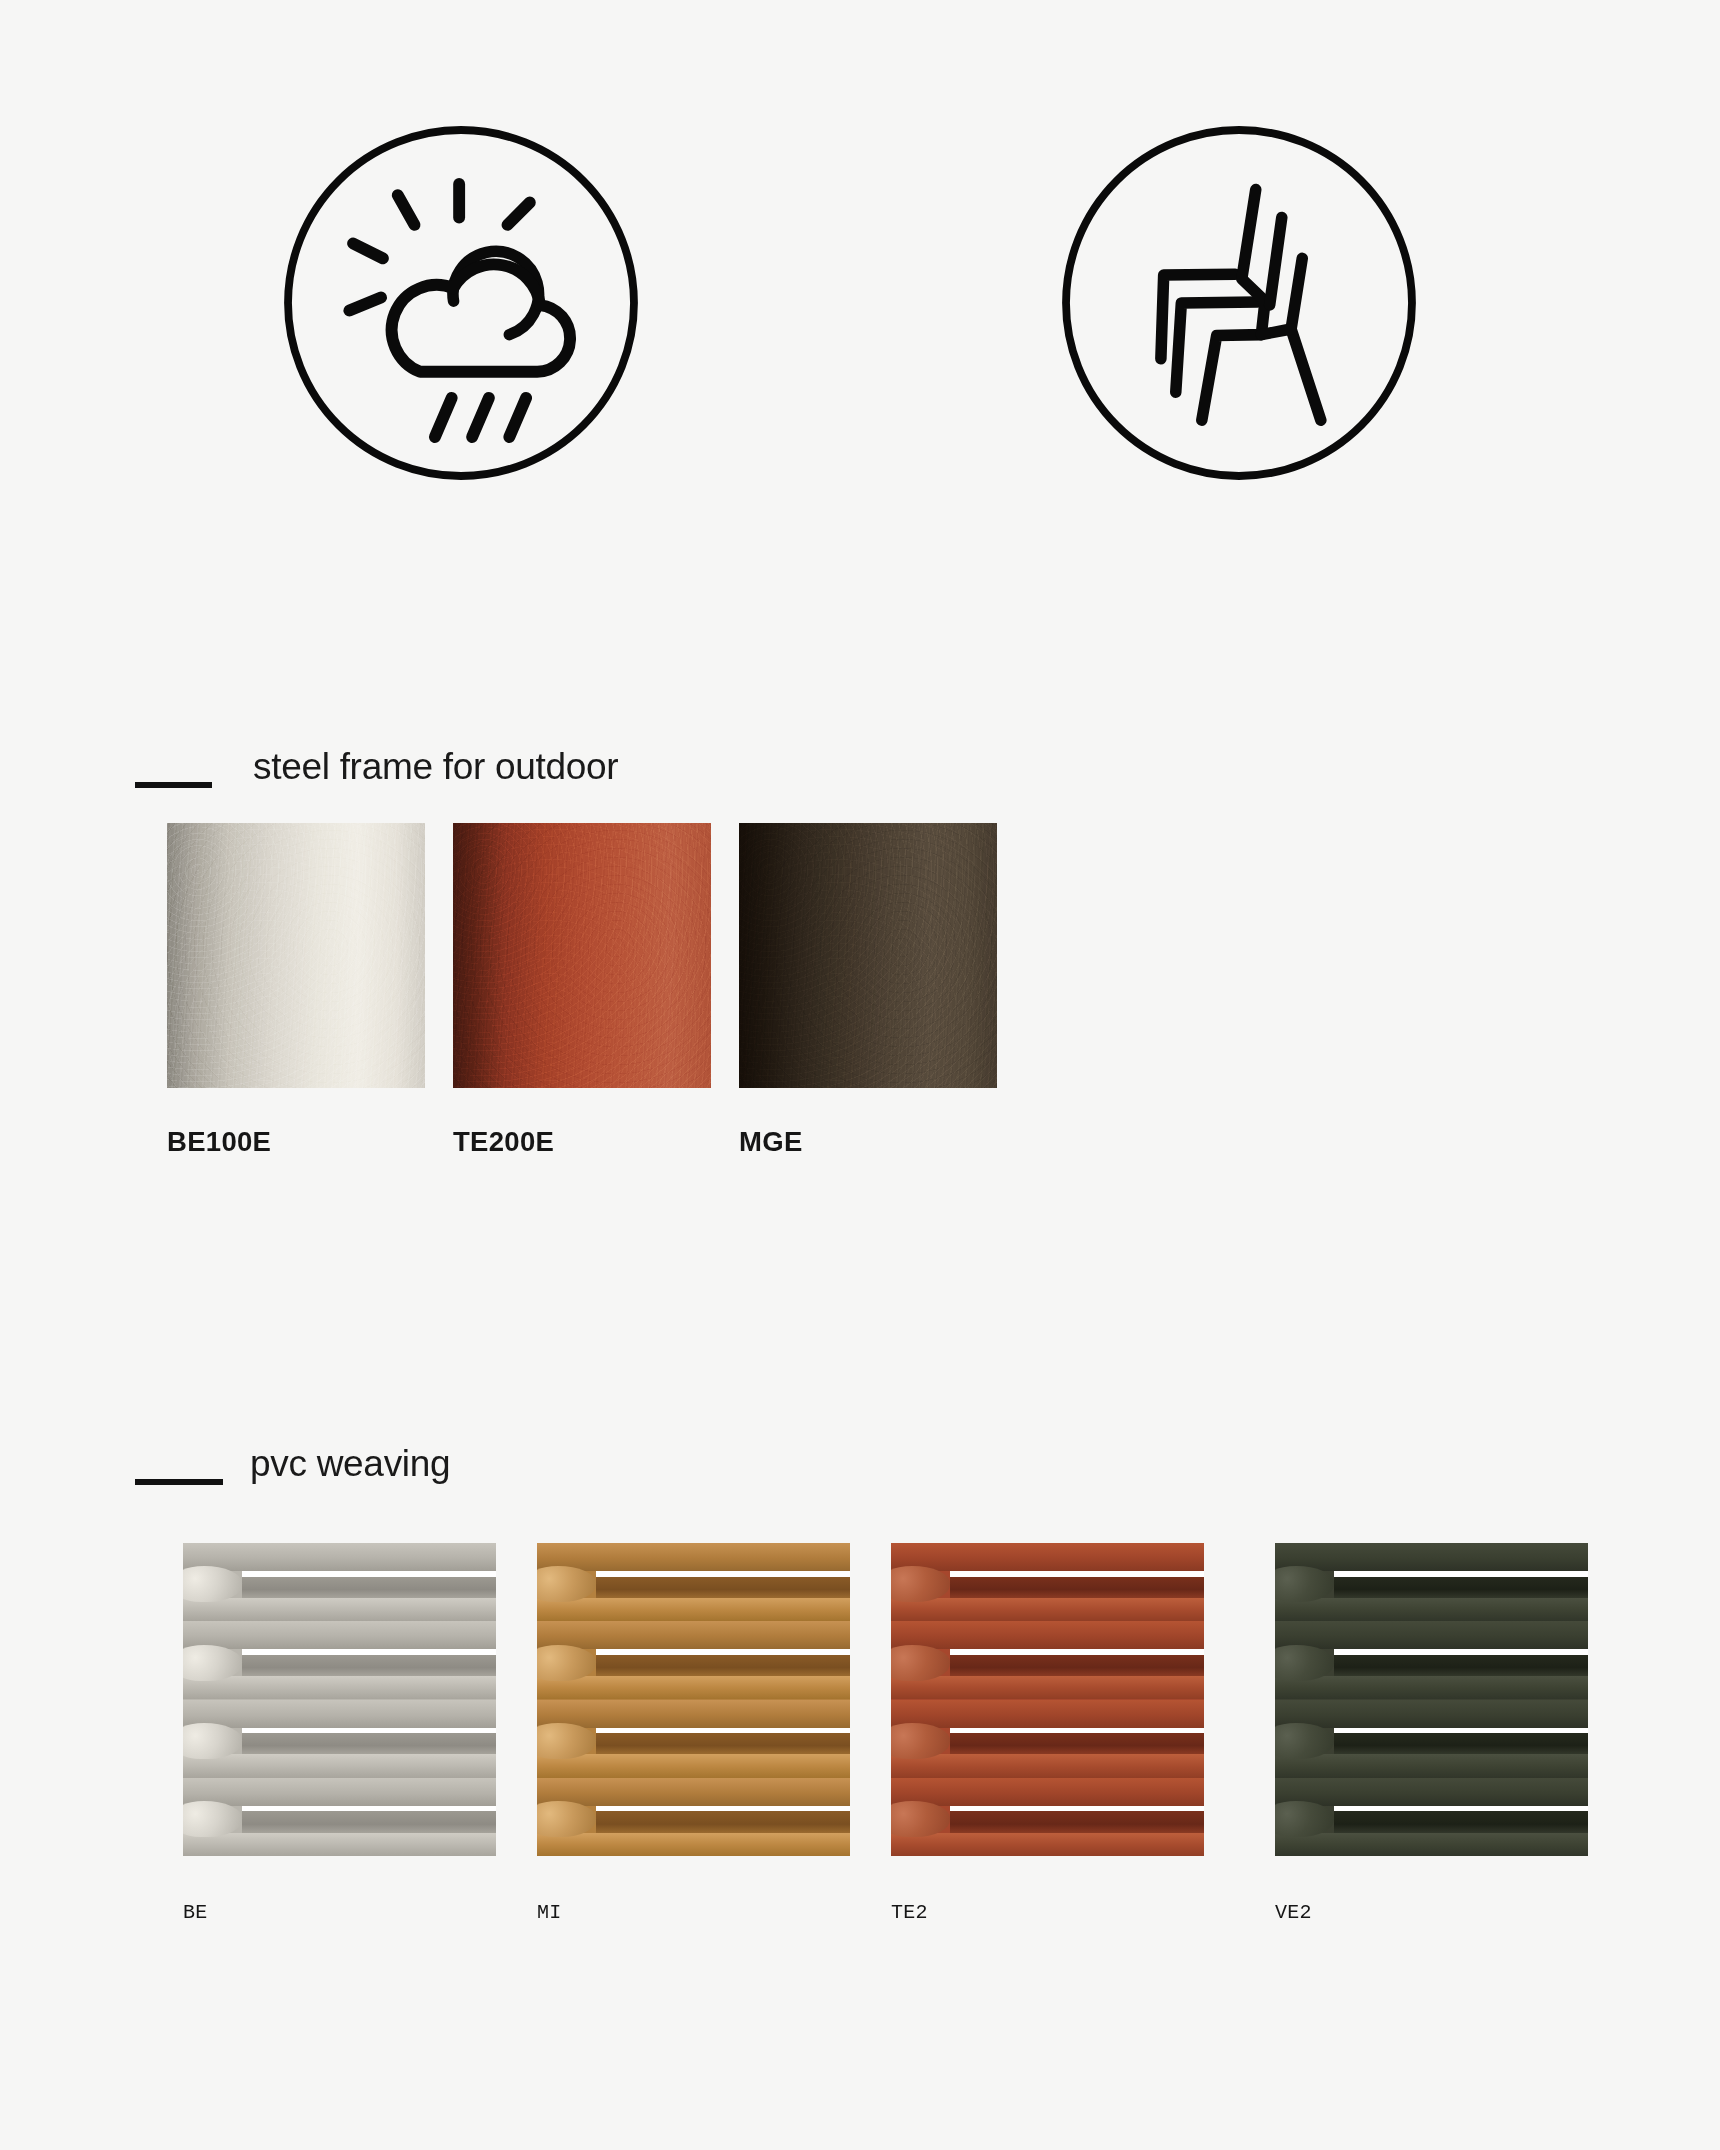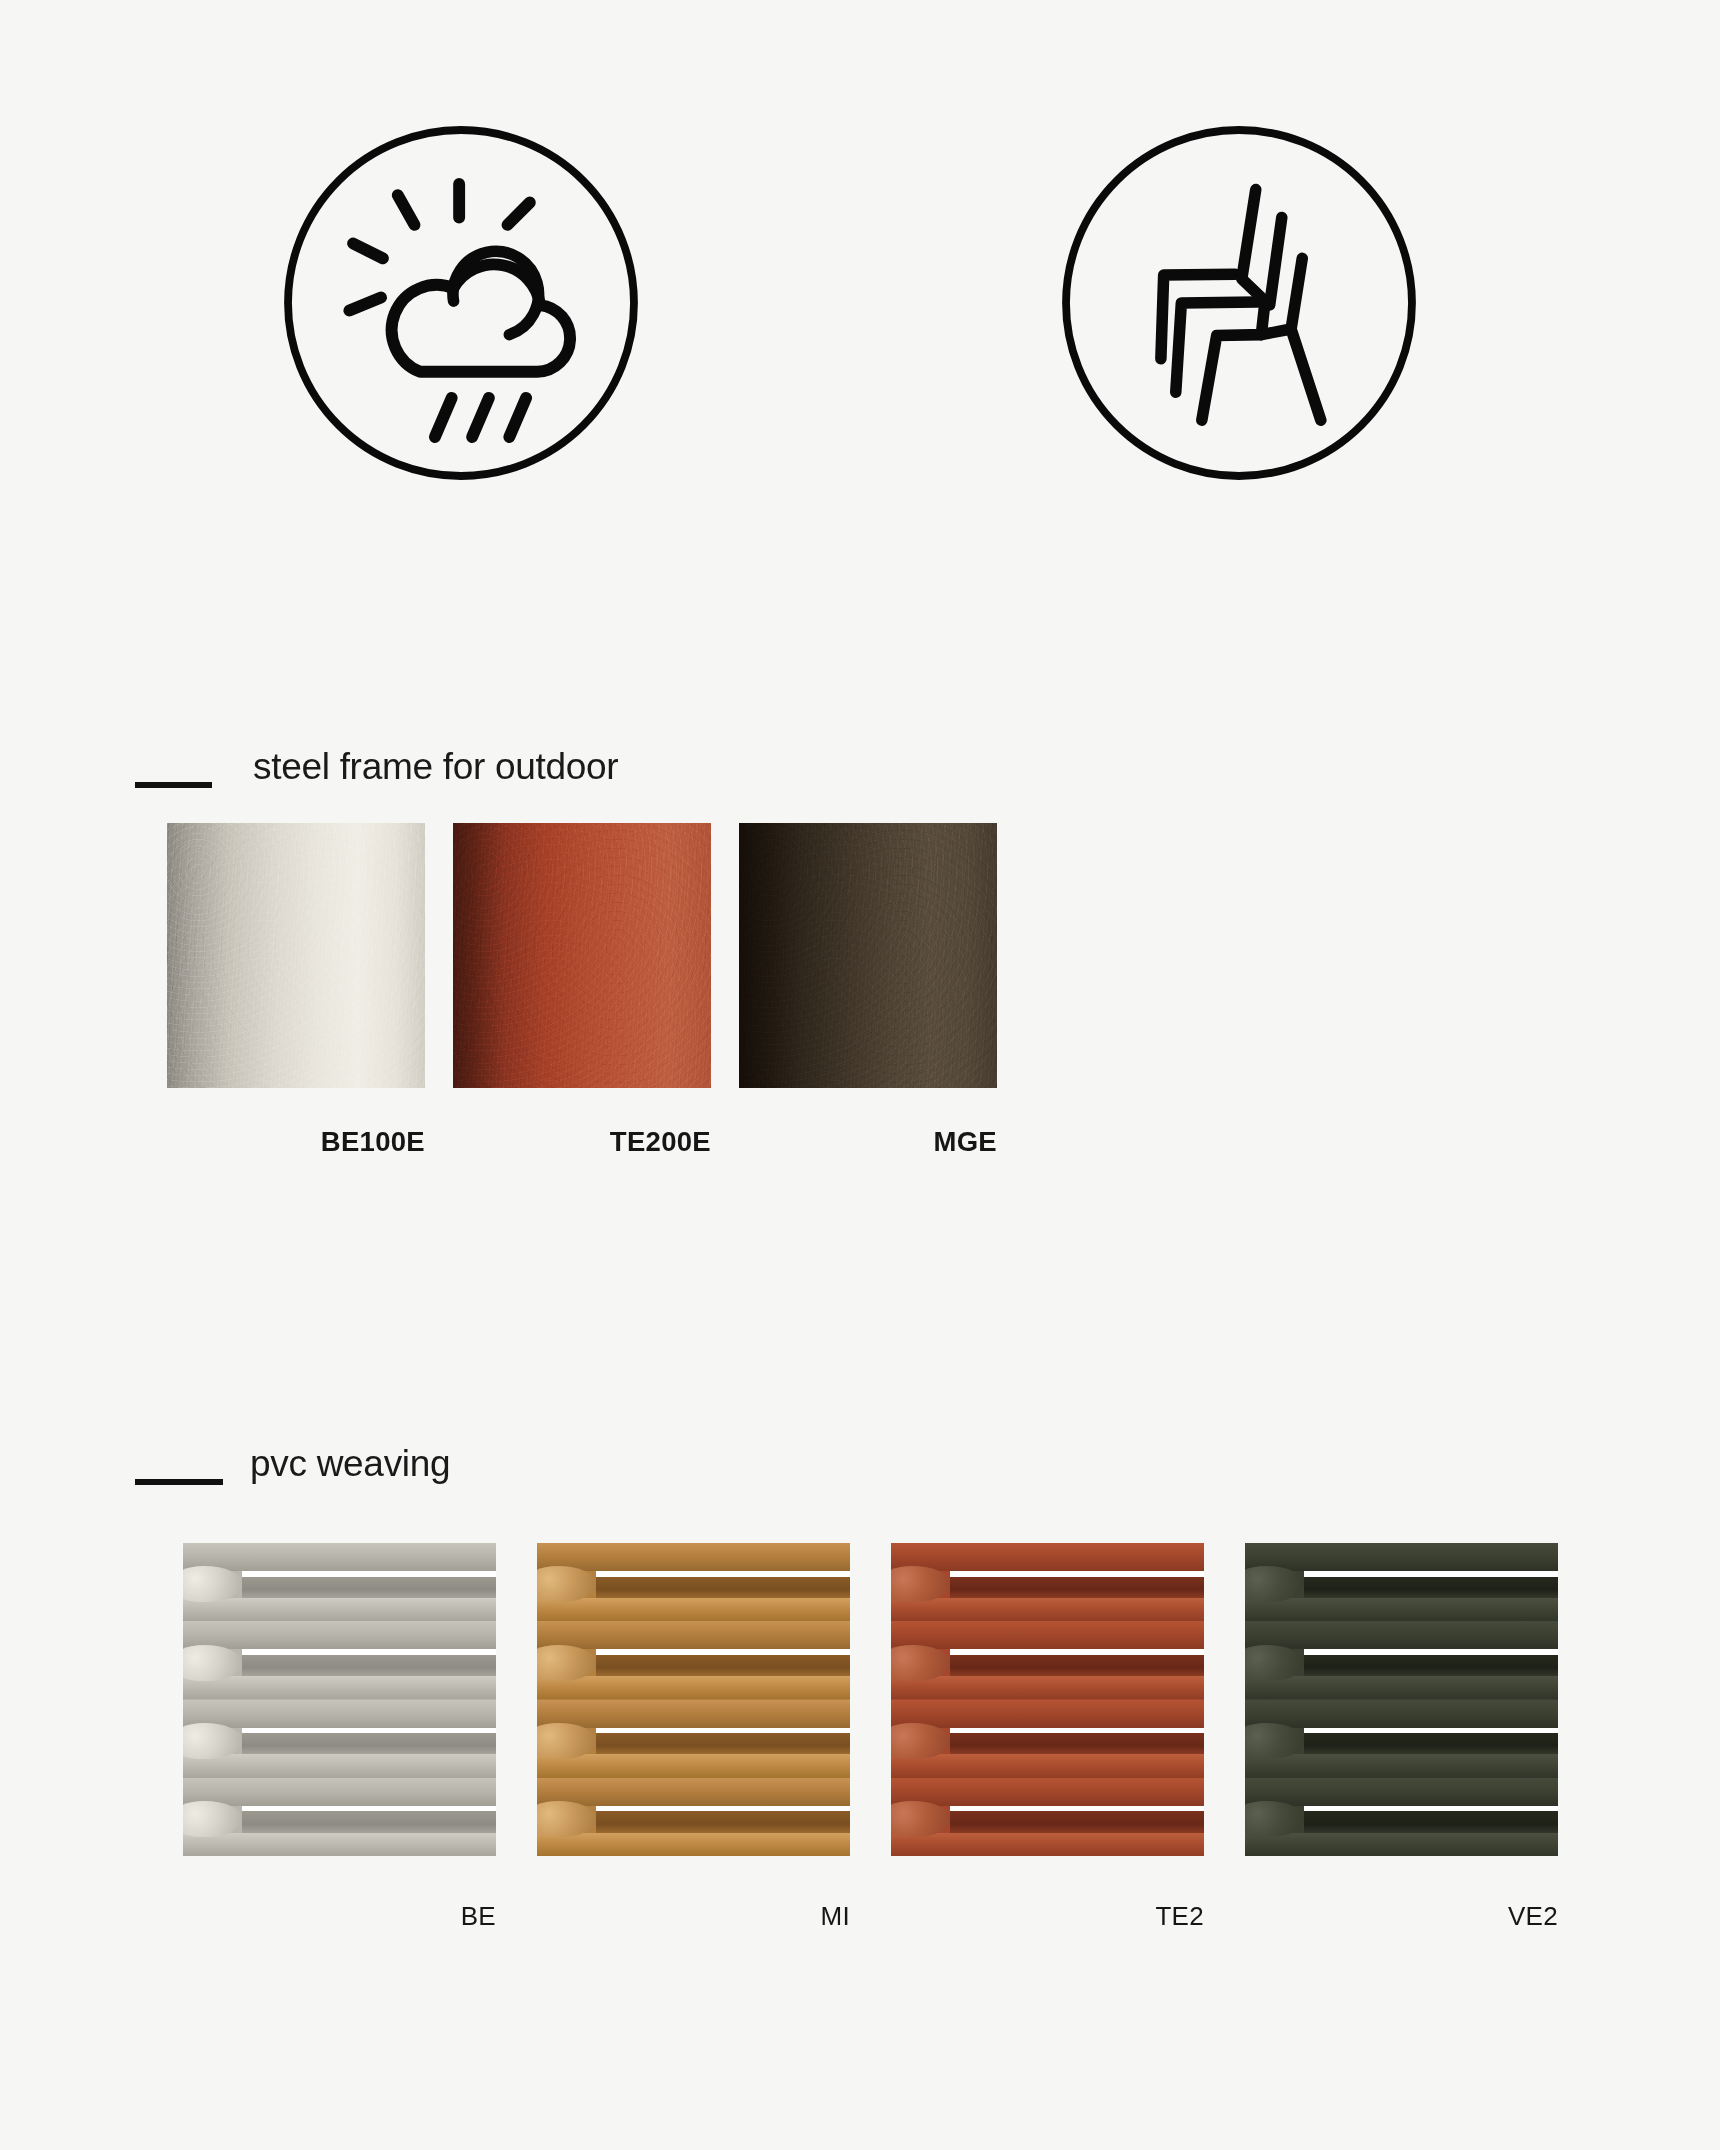--- a/index.html
+++ b/index.html
@@ -70,21 +70,21 @@
     position: absolute;
     display: flex;
   }
 
   #row-steel { left: 167px; top: 823px; }
   #row-pvc   { left: 183px; top: 1543px; }
 
   .swatch-cell {
     display: flex;
     flex-direction: column;
-    align-items: flex-end;
+    align-items: flex-start;
   }
 
   #row-steel .swatch-cell { width: 258px; margin-right: 28px; }
   #row-steel .swatch-cell:last-child { margin-right: 0; }
 
   #row-pvc .swatch-cell { width: 313px; margin-right: 41px; }
   #row-pvc .swatch-cell:last-child { margin-right: 0; padding-left: 30px; }
 
   .chip {
     position: relative;
@@ -123,22 +123,23 @@
     margin-top: 40px;
     font-size: 27.5px;
     font-weight: 700;
     color: #161616;
     letter-spacing: 0.3px;
     text-align: center;
     line-height: 1;
   }
   #row-pvc .chip-label {
     margin-top: 47px;
-    font-size: 26px;
+    font-size: 20px;
     font-weight: 400;
+    font-family: Liberation Mono, monospace;
   }
 
   
   .weave {
     position: absolute;
     inset: 0;
   }
   .weave .unit {
     position: absolute;
     left: 0;

